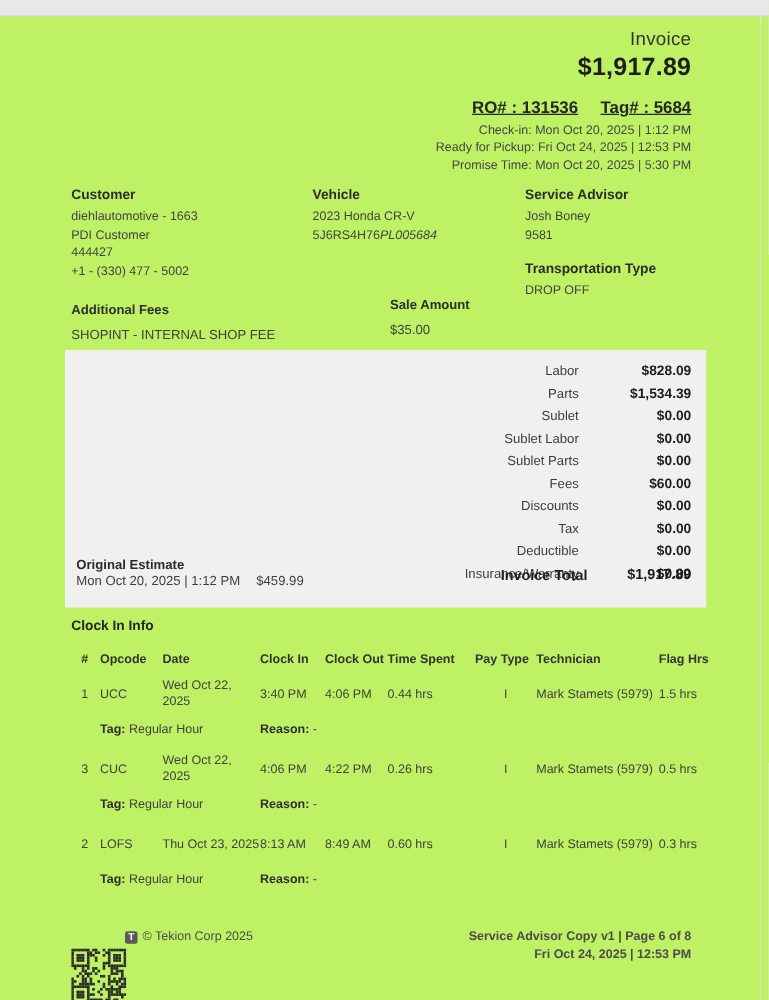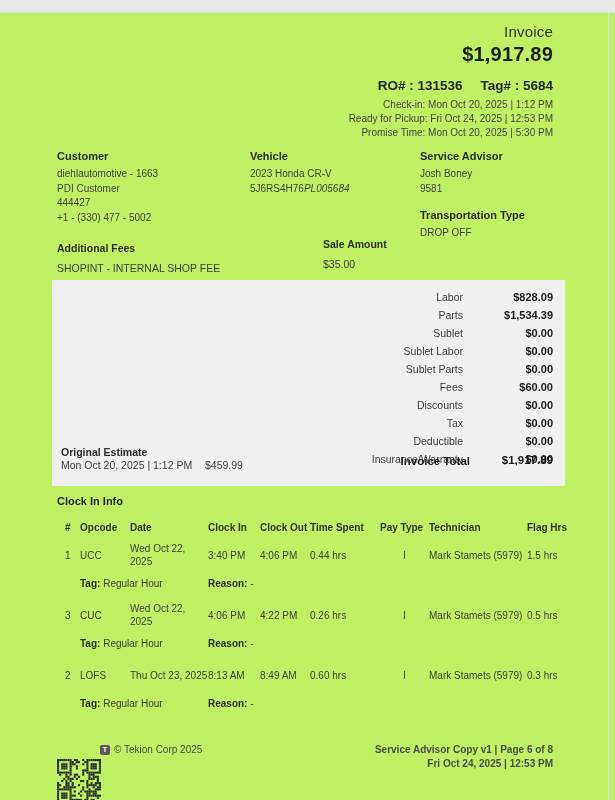--- a/index.html
+++ b/index.html
@@ -12,37 +12,37 @@
   }
   .scan-edge { position:absolute; background:#dcdcdc; }
   .scan-edge.top { top:0; left:0; right:0; height:1px; }
   .scan-edge.right { top:0; bottom:0; right:6px; width:1px; background:#dedede; }
   .scan-edge.bottom { bottom:2px; left:0; right:0; height:1px; background:#e2ddd6; }
 
   
   .hdr { position:absolute; top:11px; right:62px; text-align:right; }
   .hdr .doc-type { font-size:15px; font-weight:500; color:#333; letter-spacing:.2px; }
   .hdr .total { font-size:20px; font-weight:600; color:#1e1e1e; margin-top:3px; letter-spacing:.2px; }
-  .hdr .ro-line { margin-top:12px; font-size:13.5px; font-weight:700; color:#262626; }
+  .hdr .ro-line { margin-top:12px; font-size:13.5px; font-weight:700; color:#262626;text-decoration:underline; }
   .hdr .ro-line .gap { display:inline-block; width:18px; }
   .hdr .meta { margin-top:5px; font-size:10px; color:#454545; line-height:14px; }
 
   
   .parties { position:absolute; top:138px; left:57px; width:496px;
              display:grid; grid-template-columns:193px 170px 1fr; }
   .blk-title { font-size:11px; font-weight:700; color:#2c2c2c; margin-bottom:5px; }
   .blk-line { font-size:10px; color:#424242; line-height:14.5px; }
   .vin-italic { font-style:italic; }
   .transport { margin-top:13px; }
 
   
   .fees { position:absolute; top:226px; left:57px; width:496px; }
   .fees .row { position:relative; height:20px; }
   .fees .hdr-cell { font-size:10.5px; font-weight:700; color:#2e2e2e; }
-  .fees .amt { position:absolute; left:266px; top:0; }
+  .fees .amt { position:absolute; left:255px; top:0; }
   .fees .val { font-size:10.5px; color:#3d3d3d; }
 
   
   .summary { position:absolute; top:268px; left:52px; width:513px; height:206px;
              background:#f0f0f1; padding-top:5px; }
   .sum-row { display:flex; justify-content:flex-end; align-items:flex-end;
              height:18px; padding-right:12px; }
   .sum-label { font-size:10.5px; color:#3c3c3c; }
   .sum-value { width:90px; text-align:right; font-size:11px; font-weight:700; color:#1c1c1c; }
   .sum-bottom { position:absolute; left:0; right:0; bottom:8px; height:32px; }

